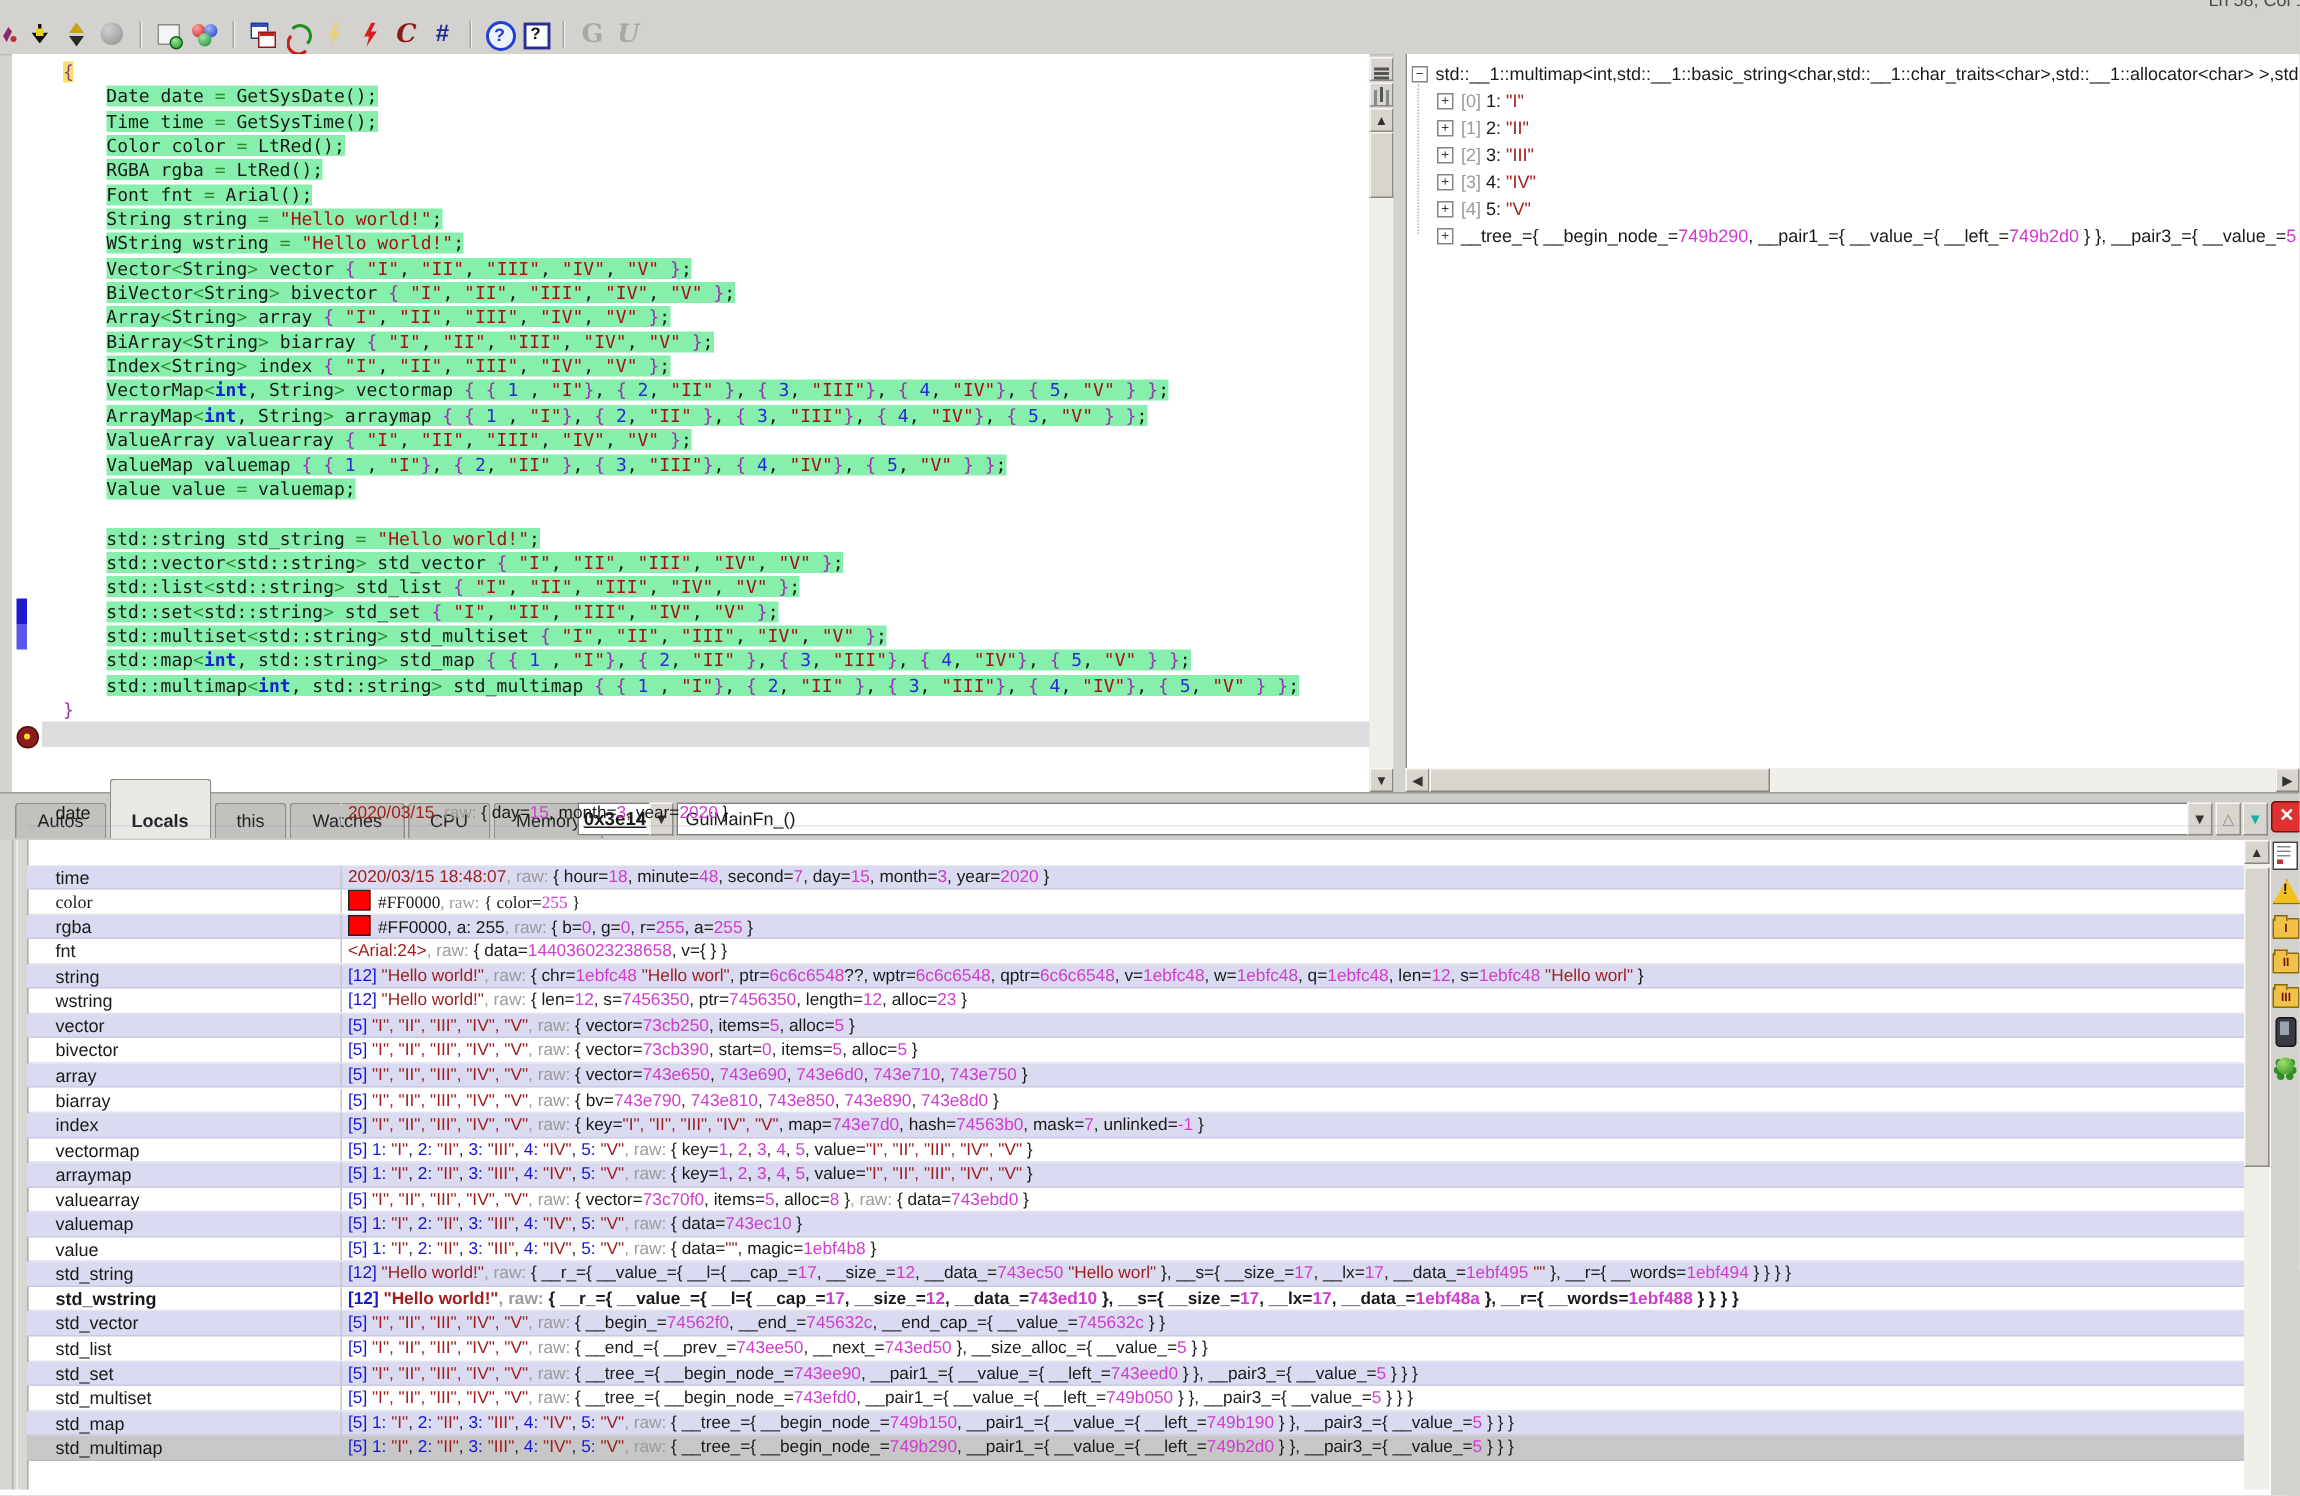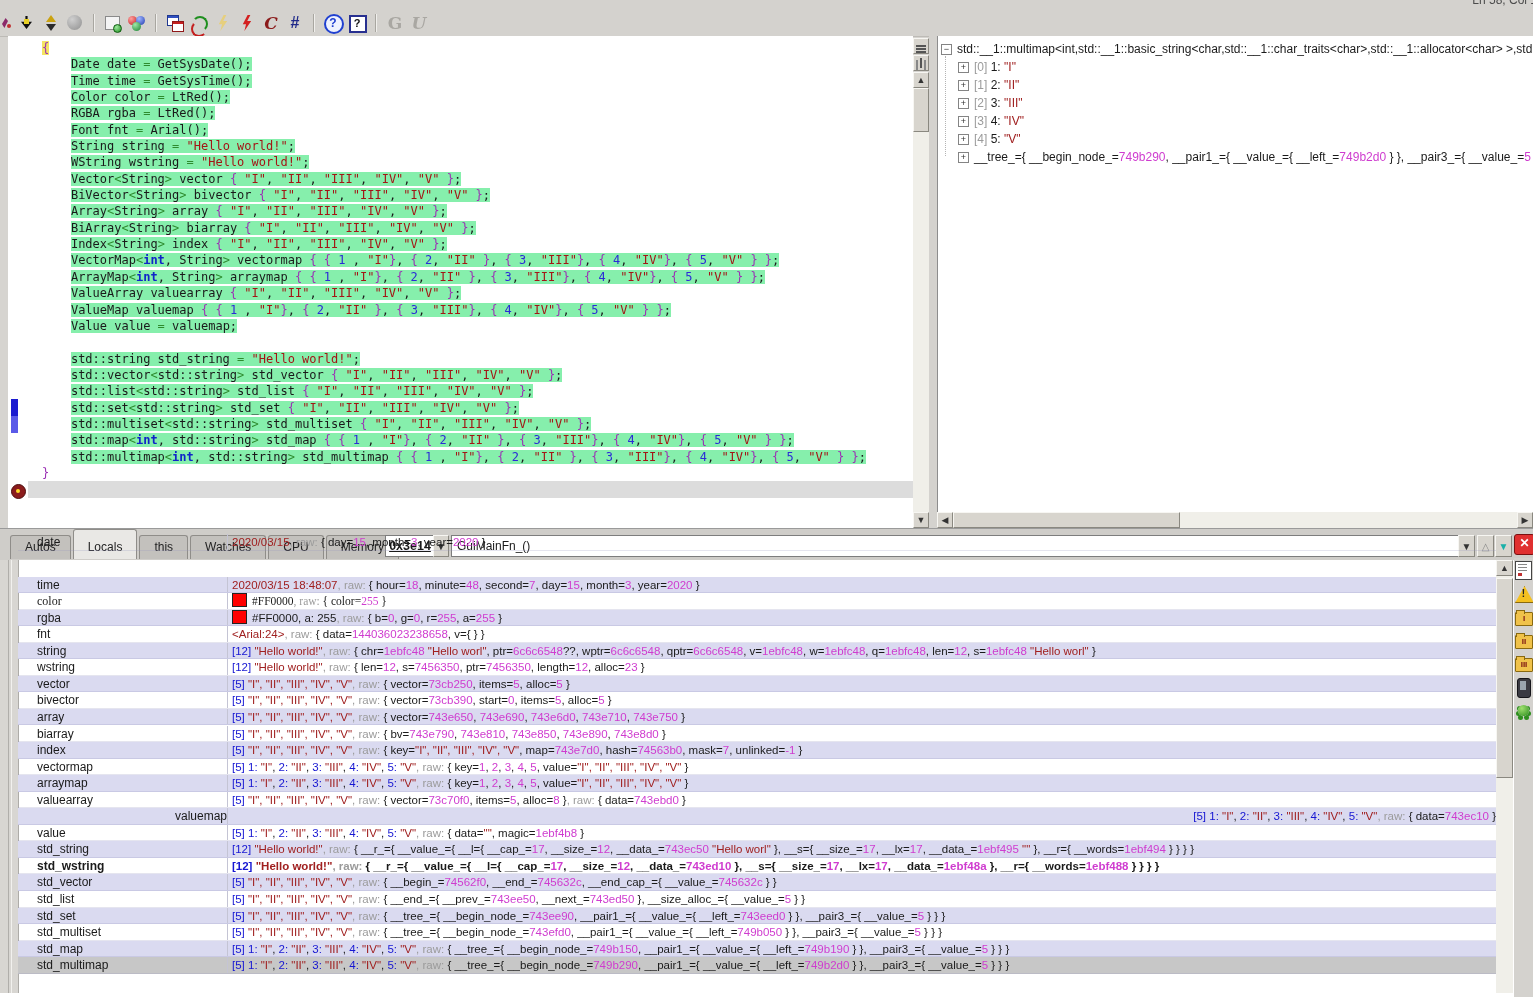--- a/index.html
+++ b/index.html
@@ -46,21 +46,21 @@
   .expander{display:inline-block;width:9px;height:9px;border:1px solid #848484;background:#fff;
             font-size:9px;line-height:8px;text-align:center;vertical-align:1px;margin-right:5px;color:#333}
   #tree-connector{left:945px;top:56px;width:1px;height:100px;border-left:1px dotted #b4b4b4}
   .sg-k{color:#1a1a1a}.sg-r{color:#a02020}.sg-m{color:#cf3ccf}.sg-b{color:#1616d2}.sg-g{color:#9b9b9b}
   #tree-hsb{left:937px;top:512px;width:596px;height:16px}
   
   #tabbar{left:0;top:528px;width:1533px;height:32px;background:#cfcdc9;border-top:1px solid #9a9a9a;border-bottom:1px solid #9a9a9a}
   #tabs{left:10px;top:533px;display:flex;align-items:flex-end;height:26px}
   .tab{padding:4px 14px 5px 14px;font-size:12px;background:#c3c1bd;border:1px solid #8f8d89;border-bottom:none;
        border-radius:3px 3px 0 0;margin-right:2px;color:#222}
-  .tab.active{background:#e9e8e5;padding-top:10px;font-weight:normal}
+  .tab.active{background:#e9e8e5;padding-top:20px;font-weight:bold}
   #hexbox{left:385px;top:535px;width:48px;height:20px;background:#fff;border:1px solid #7d7d7d;
           font-size:12.5px;font-weight:bold;text-decoration:underline;text-align:center;line-height:20px}
   #hexdrop{left:433px;top:535px;width:16px;height:22px}
   #funcbox{left:451px;top:535px;width:1004px;height:20px;background:#fff;border:1px solid #7d7d7d;
            font-size:12px;line-height:20px;padding-left:5px;white-space:nowrap;overflow:hidden}
   .minibtn{width:17px;height:22px;font-size:10px}
   #btn-up-tri{left:1477px;top:535px;color:#8a8a8a}
   #btn-down-tri{left:1495px;top:535px;color:#18b0a8}
   #btn-close{left:1514px;top:534px;width:19px;height:19px;background:#e03030;border:1px solid #7a1010;border-radius:3px;
              color:#fff;font-weight:bold;font-size:12px;line-height:17px;text-align:center}
@@ -297,21 +297,21 @@
       <div class="tval"><span class="sg-b">[5] </span><span class="sg-b">1:</span><span class="sg-k"> </span><span class="sg-r">"I"</span><span class="sg-k">, </span><span class="sg-b">2:</span><span class="sg-k"> </span><span class="sg-r">"II"</span><span class="sg-k">, </span><span class="sg-b">3:</span><span class="sg-k"> </span><span class="sg-r">"III"</span><span class="sg-k">, </span><span class="sg-b">4:</span><span class="sg-k"> </span><span class="sg-r">"IV"</span><span class="sg-k">, </span><span class="sg-b">5:</span><span class="sg-k"> </span><span class="sg-r">"V"</span><span class="sg-g">, raw: </span><span class="sg-k">{ key=</span><span class="sg-m">1</span><span class="sg-k">, </span><span class="sg-m">2</span><span class="sg-k">, </span><span class="sg-m">3</span><span class="sg-k">, </span><span class="sg-m">4</span><span class="sg-k">, </span><span class="sg-m">5</span><span class="sg-k">, value=</span><span class="sg-r">"I", "II", "III", "IV", "V"</span><span class="sg-k"> }</span></div>
     </div>
     <div class="trow row-alt" style="top: 775.15px;">
       <div class="tname">arraymap</div>
       <div class="tval"><span class="sg-b">[5] </span><span class="sg-b">1:</span><span class="sg-k"> </span><span class="sg-r">"I"</span><span class="sg-k">, </span><span class="sg-b">2:</span><span class="sg-k"> </span><span class="sg-r">"II"</span><span class="sg-k">, </span><span class="sg-b">3:</span><span class="sg-k"> </span><span class="sg-r">"III"</span><span class="sg-k">, </span><span class="sg-b">4:</span><span class="sg-k"> </span><span class="sg-r">"IV"</span><span class="sg-k">, </span><span class="sg-b">5:</span><span class="sg-k"> </span><span class="sg-r">"V"</span><span class="sg-g">, raw: </span><span class="sg-k">{ key=</span><span class="sg-m">1</span><span class="sg-k">, </span><span class="sg-m">2</span><span class="sg-k">, </span><span class="sg-m">3</span><span class="sg-k">, </span><span class="sg-m">4</span><span class="sg-k">, </span><span class="sg-m">5</span><span class="sg-k">, value=</span><span class="sg-r">"I", "II", "III", "IV", "V"</span><span class="sg-k"> }</span></div>
     </div>
     <div class="trow" style="top: 791.7px;">
       <div class="tname">valuearray</div>
       <div class="tval"><span class="sg-b">[5] </span><span class="sg-r">"I", "II", "III", "IV", "V"</span><span class="sg-g">, raw: </span><span class="sg-k">{ vector=</span><span class="sg-m">73c70f0</span><span class="sg-k">, items=</span><span class="sg-m">5</span><span class="sg-k">, alloc=</span><span class="sg-m">8</span><span class="sg-k"> }</span><span class="sg-g">, raw: </span><span class="sg-k">{ data=</span><span class="sg-m">743ebd0</span><span class="sg-k"> }</span></div>
     </div>
-    <div class="trow row-alt" style="top: 808.25px; text-align: right;">
+    <div class="trow row-alt" style="top: 808.25px;">
       <div class="tname">valuemap</div>
       <div class="tval"><span class="sg-b">[5] </span><span class="sg-b">1:</span><span class="sg-k"> </span><span class="sg-r">"I"</span><span class="sg-k">, </span><span class="sg-b">2:</span><span class="sg-k"> </span><span class="sg-r">"II"</span><span class="sg-k">, </span><span class="sg-b">3:</span><span class="sg-k"> </span><span class="sg-r">"III"</span><span class="sg-k">, </span><span class="sg-b">4:</span><span class="sg-k"> </span><span class="sg-r">"IV"</span><span class="sg-k">, </span><span class="sg-b">5:</span><span class="sg-k"> </span><span class="sg-r">"V"</span><span class="sg-g">, raw: </span><span class="sg-k">{ data=</span><span class="sg-m">743ec10</span><span class="sg-k"> }</span></div>
     </div>
     <div class="trow" style="top: 824.8px;">
       <div class="tname">value</div>
       <div class="tval"><span class="sg-b">[5] </span><span class="sg-b">1:</span><span class="sg-k"> </span><span class="sg-r">"I"</span><span class="sg-k">, </span><span class="sg-b">2:</span><span class="sg-k"> </span><span class="sg-r">"II"</span><span class="sg-k">, </span><span class="sg-b">3:</span><span class="sg-k"> </span><span class="sg-r">"III"</span><span class="sg-k">, </span><span class="sg-b">4:</span><span class="sg-k"> </span><span class="sg-r">"IV"</span><span class="sg-k">, </span><span class="sg-b">5:</span><span class="sg-k"> </span><span class="sg-r">"V"</span><span class="sg-g">, raw: </span><span class="sg-k">{ data=</span><span class="sg-r">""</span><span class="sg-k">, magic=</span><span class="sg-m">1ebf4b8</span><span class="sg-k"> }</span></div>
     </div>
     <div class="trow row-alt" style="top: 841.35px;">
       <div class="tname">std_string</div>
       <div class="tval"><span class="sg-b">[12] </span><span class="sg-r">"Hello world!"</span><span class="sg-g">, raw: </span><span class="sg-k">{ __r_={ __value_={ __l={ __cap_=</span><span class="sg-m">17</span><span class="sg-k">, __size_=</span><span class="sg-m">12</span><span class="sg-k">, __data_=</span><span class="sg-m">743ec50</span><span class="sg-r"> "Hello worl"</span><span class="sg-k"> }, __s={ __size_=</span><span class="sg-m">17</span><span class="sg-k">, __lx=</span><span class="sg-m">17</span><span class="sg-k">, __data_=</span><span class="sg-m">1ebf495</span><span class="sg-r"> ""</span><span class="sg-k"> }, __r={ __words=</span><span class="sg-m">1ebf494</span><span class="sg-k"> } } } }</span></div>

